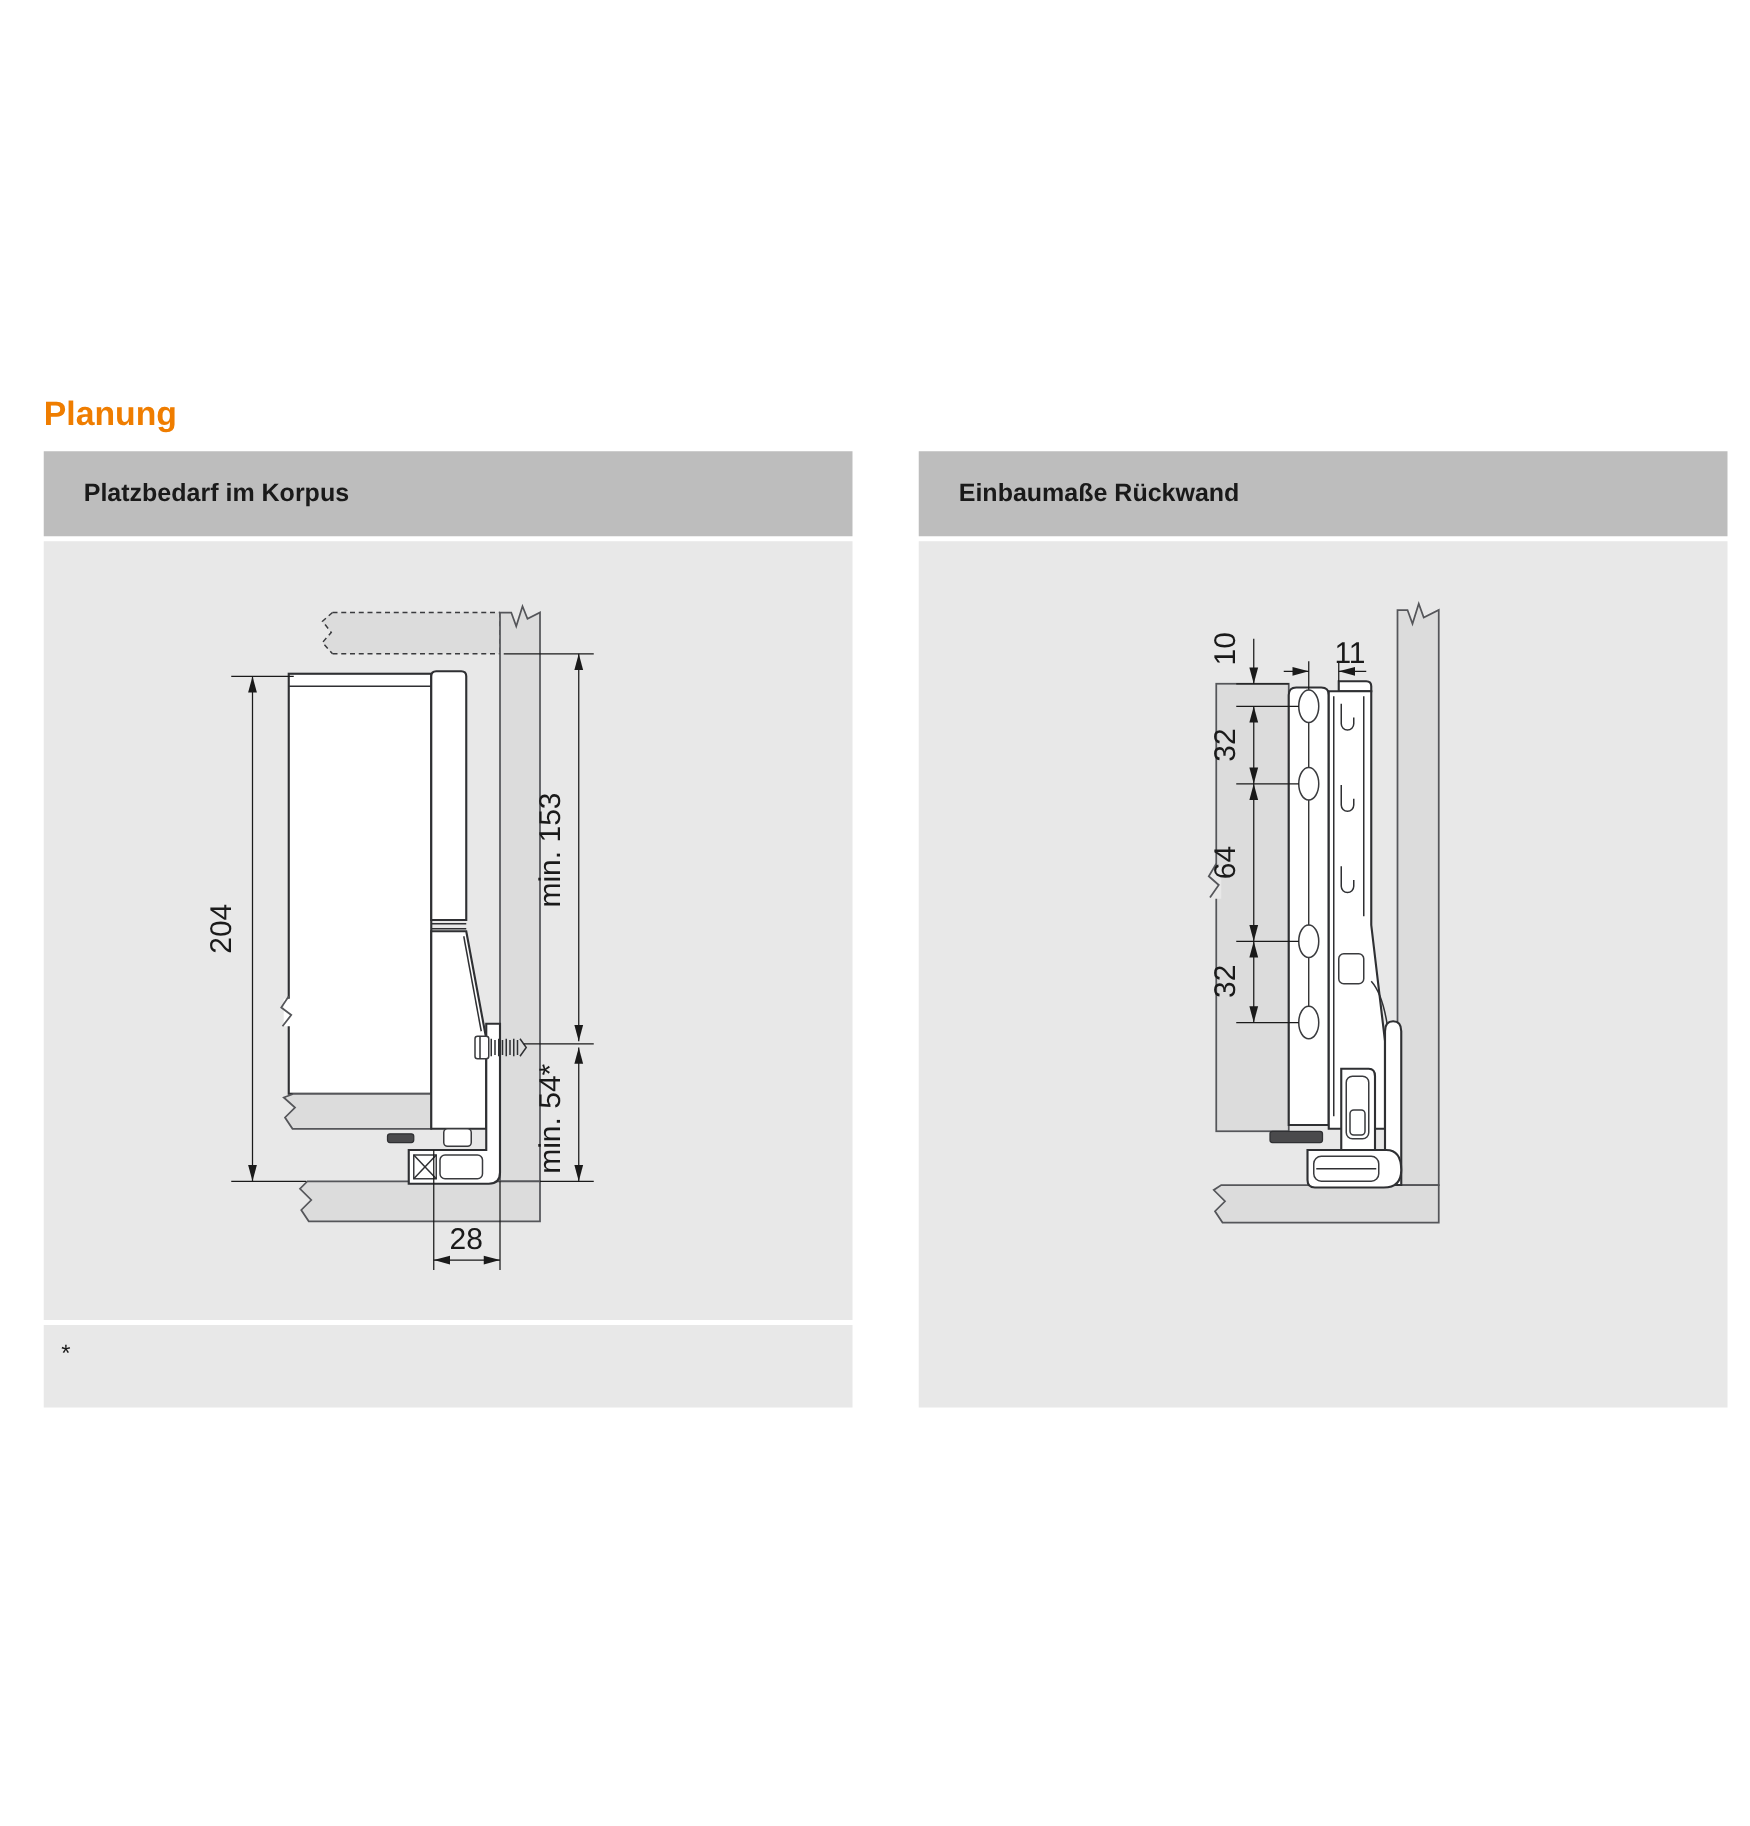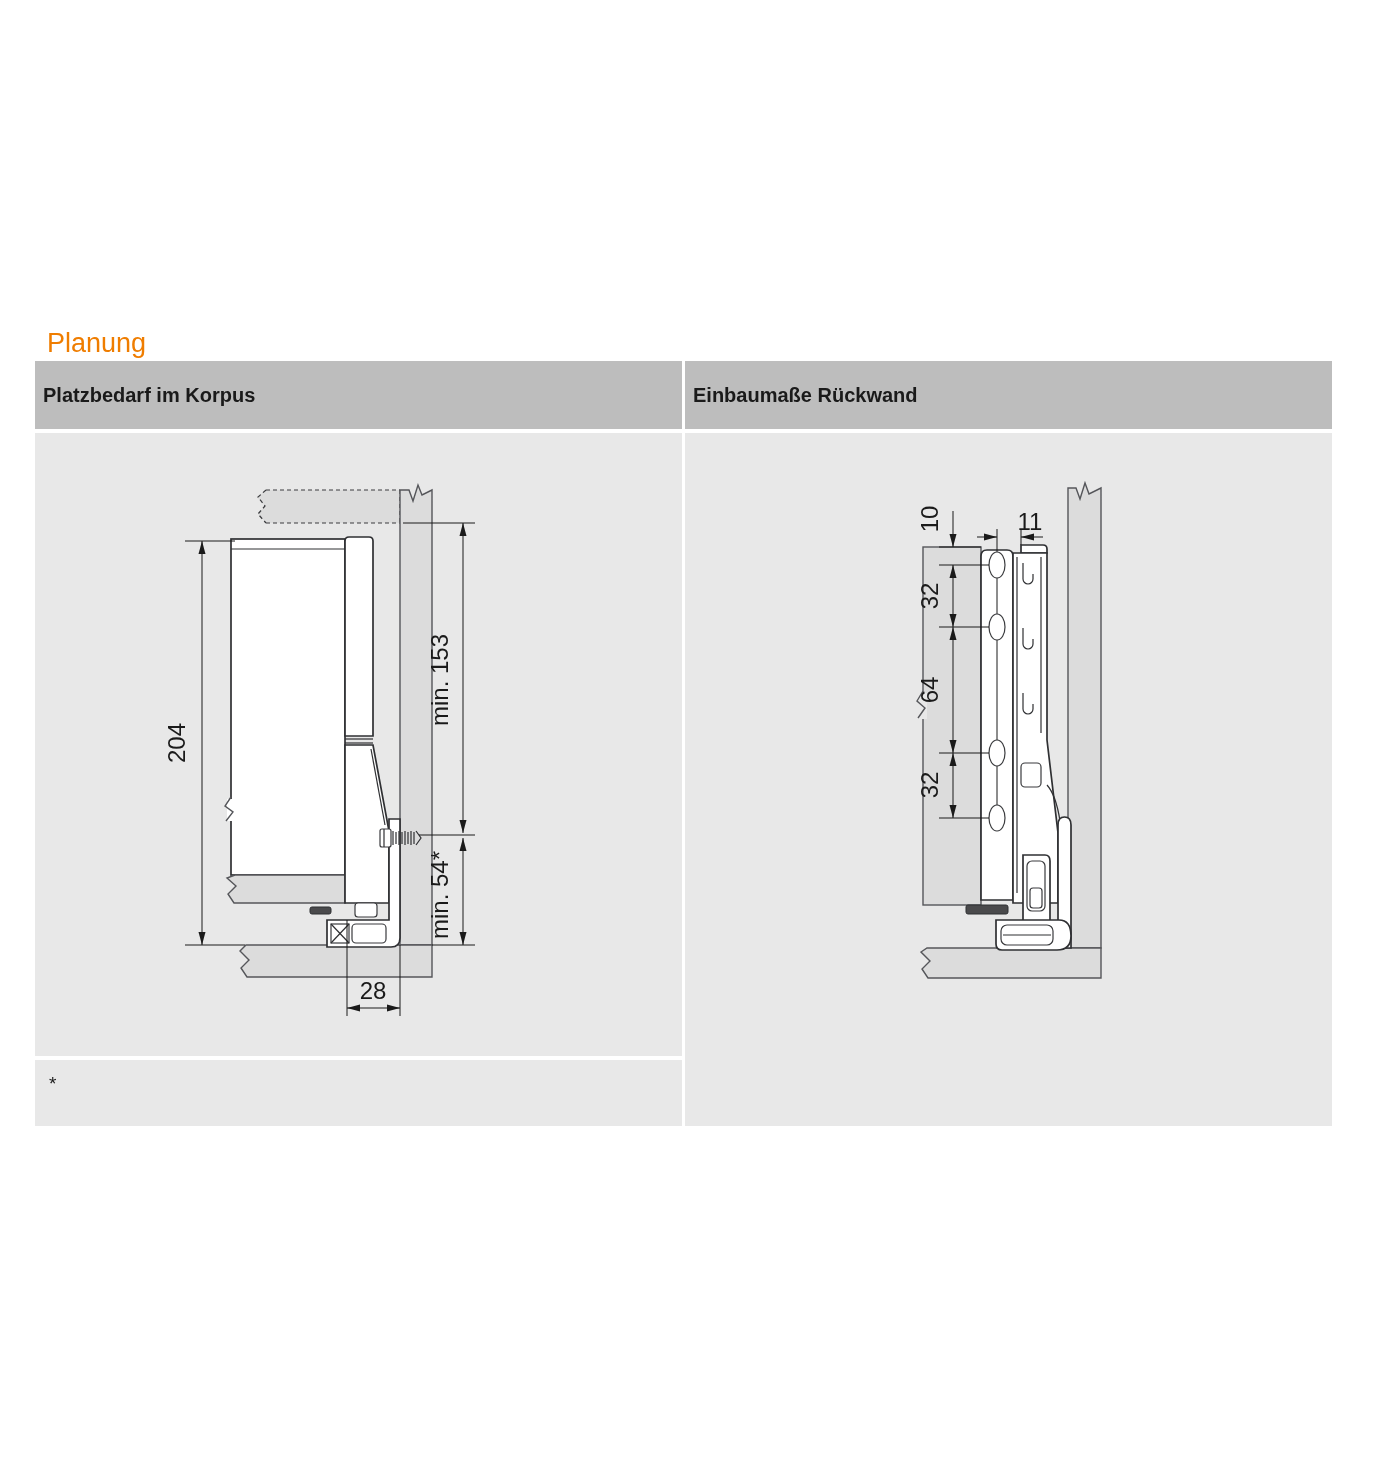--- a/index.html
+++ b/index.html
@@ -1,30 +1,30 @@
 <!DOCTYPE html>
 <html><head>
 <meta charset="utf-8">
 <style>
   html,body{margin:0;padding:0;}
   body{
     width:1400px;height:1461px;position:relative;background:#ffffff;
     font-family:"Liberation Sans", sans-serif;color:#1a1a1a;
   }
   .page-title{
-    position:absolute;left:35px;top:316px;margin:12px;
-    font-size:27px;font-weight:normal;color:#EF7D00;letter-spacing:0;
+    position:absolute;left:35px;top:316px;margin:0;
+    font-size:27px;font-weight:bold;color:#EF7D00;letter-spacing:0;
   }
   .panel{position:absolute;top:361px;width:647px;}
   .panel-left{left:35px;}
-  .panel-right{left:685px;}
+  .panel-right{left:735px;}
   .panel-header{
     height:68px;background:#BDBDBD;
     font-size:20px;font-weight:bold;color:#1a1a1a;
-    display:flex;align-items:center;padding-left:8px;box-sizing:border-box;
+    display:flex;align-items:center;padding-left:32px;box-sizing:border-box;
   }
   .panel-body{margin-top:4px;background:#E8E8E8;}
   .drawing-area-left{height:623px;}
   .drawing-area-right{height:693px;}
   .footnote-area{
     margin-top:4px;background:#E8E8E8;height:66px;box-sizing:border-box;
     padding:8px 0 0 14px;font-size:19px;line-height:31px;color:#1a1a1a;
     display:flex;
   }
   .footnote-marker{width:22px;flex:0 0 22px;}

